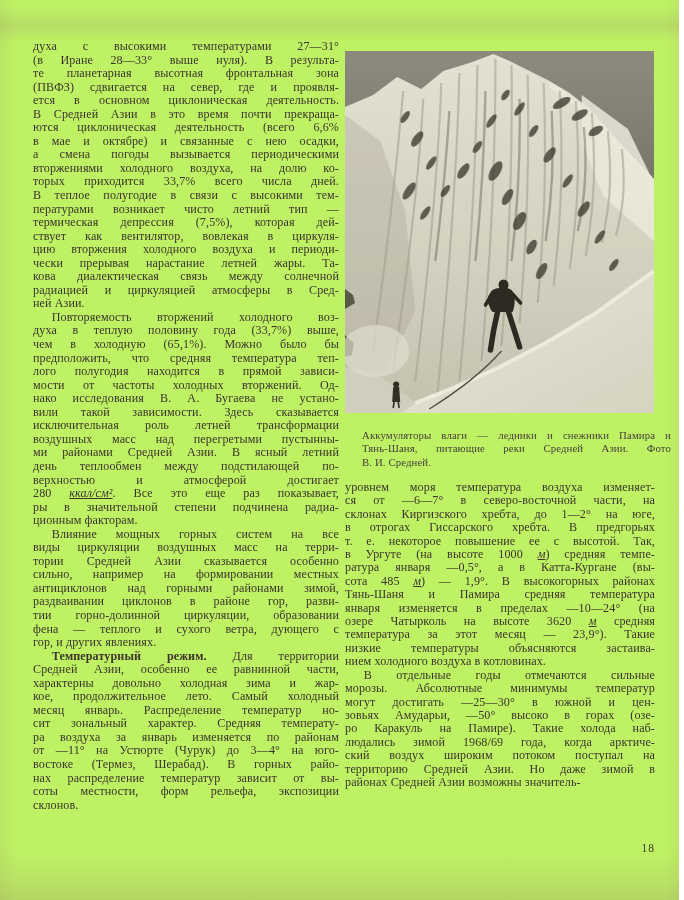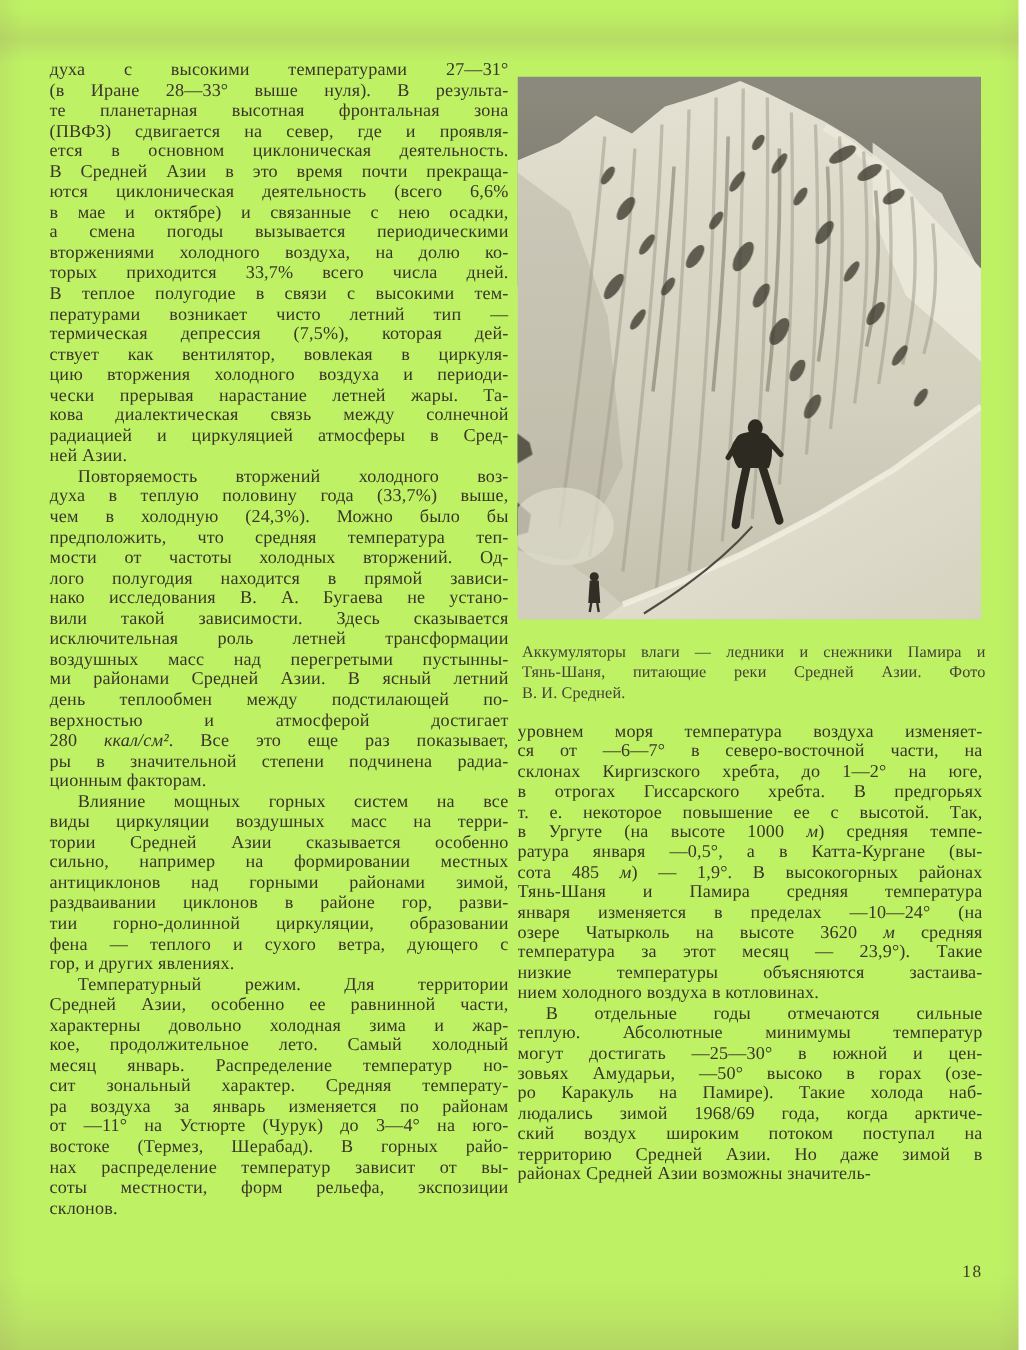--- a/index.html
+++ b/index.html
@@ -21,27 +21,27 @@
 
   .col{position:absolute;font-size:12.1px;letter-spacing:0.1px;}
   .col-left{left:33px;top:40px;width:306px;}
   .col-right{left:345px;top:481px;width:310px;}
   .col-left .ln{line-height:13.55px;}
   .col-right .ln{line-height:13.4px;}
 
   .ln{text-align:justify;text-align-last:justify;white-space:normal;overflow:hidden;}
   .ln.last{text-align-last:left;}
   .ln.first{text-indent:1.55em;}
-  .b{font-weight:normal;}
-  .i{font-style:italic;}
+  .b{font-weight:bold;}
+  .i{font-style:italic;text-decoration:underline;}
 
   .photo-wrap{position:absolute;left:345px;top:51px;width:309px;height:362px;margin:0;}
   .photo-wrap svg{display:block;width:100%;height:100%;}
 
-  .caption{position:absolute;left:348px;top:429px;width:309px;
+  .caption{position:absolute;left:362px;top:429px;width:309px;
     font-size:10.8px;color:#46413a;letter-spacing:0.1px;}
   .caption .ln{line-height:13.4px;}
 
   .pagenum{position:absolute;left:33px;top:842px;width:622px;
     text-align:right;font-size:11.5px;color:#3e382e;letter-spacing:1px;}
 </style>
 </head>
 <body>
 
 <div class="page">
@@ -70,24 +70,24 @@
         <div class="ln">ствует как вентилятор, вовлекая в циркуля-</div>
         <div class="ln">цию вторжения холодного воздуха и периоди-</div>
         <div class="ln">чески прерывая нарастание летней жары. Та-</div>
         <div class="ln">кова диалектическая связь между солнечной</div>
         <div class="ln">радиацией и циркуляцией атмосферы в Сред-</div>
         <div class="ln last">ней Азии.</div>
       </div>
       <div>
         <div class="ln first">Повторяемость вторжений холодного воз-</div>
         <div class="ln">духа в теплую половину года (33,7%) выше,</div>
-        <div class="ln">чем в холодную (24,3%). Можно было бы</div>
+        <div class="ln">чем в холодную (65,1%). Можно было бы</div>
         <div class="ln">предположить, что средняя температура теп-</div>
+        <div class="ln">лого полугодия находится в прямой зависи-</div>
         <div class="ln">мости от частоты холодных вторжений. Од-</div>
-        <div class="ln">лого полугодия находится в прямой зависи-</div>
         <div class="ln">нако исследования В. А. Бугаева не устано-</div>
         <div class="ln">вили такой зависимости. Здесь сказывается</div>
         <div class="ln">исключительная роль летней трансформации</div>
         <div class="ln">воздушных масс над перегретыми пустынны-</div>
         <div class="ln">ми районами Средней Азии. В ясный летний</div>
         <div class="ln">день теплообмен между подстилающей по-</div>
         <div class="ln">верхностью и атмосферой достигает</div>
         <div class="ln">280 <span class="i">ккал/см²</span>. Все это еще раз показывает,</div>
         <div class="ln">ры в значительной степени подчинена радиа-</div>
         <div class="ln last">ционным факторам.</div>
@@ -254,21 +254,21 @@
         <div class="ln">сота 485 <span class="i">м</span>) — 1,9°. В высокогорных районах</div>
         <div class="ln">Тянь-Шаня и Памира средняя температура</div>
         <div class="ln">января изменяется в пределах —10—24° (на</div>
         <div class="ln">озере Чатырколь на высоте 3620 <span class="i">м</span> средняя</div>
         <div class="ln">температура за этот месяц — 23,9°). Такие</div>
         <div class="ln">низкие температуры объясняются застаива-</div>
         <div class="ln last">нием холодного воздуха в котловинах.</div>
       </div>
       <div>
         <div class="ln first">В отдельные годы отмечаются сильные</div>
-        <div class="ln">теплую. Абсолютные минимумы температур</div>
+        <div class="ln">морозы. Абсолютные минимумы температур</div>
         <div class="ln">могут достигать —25—30° в южной и цен-</div>
         <div class="ln">зовьях Амударьи, —50° высоко в горах (озе-</div>
         <div class="ln">ро Каракуль на Памире). Такие холода наб-</div>
         <div class="ln">людались зимой 1968/69 года, когда арктиче-</div>
         <div class="ln">ский воздух широким потоком поступал на</div>
         <div class="ln">территорию Средней Азии. Но даже зимой в</div>
         <div class="ln last">районах Средней Азии возможны значитель-</div>
       </div>
     </div>
 

